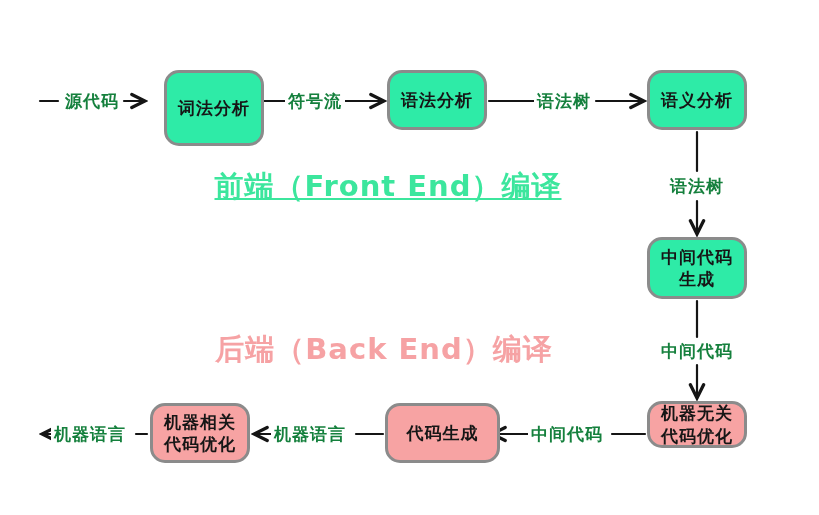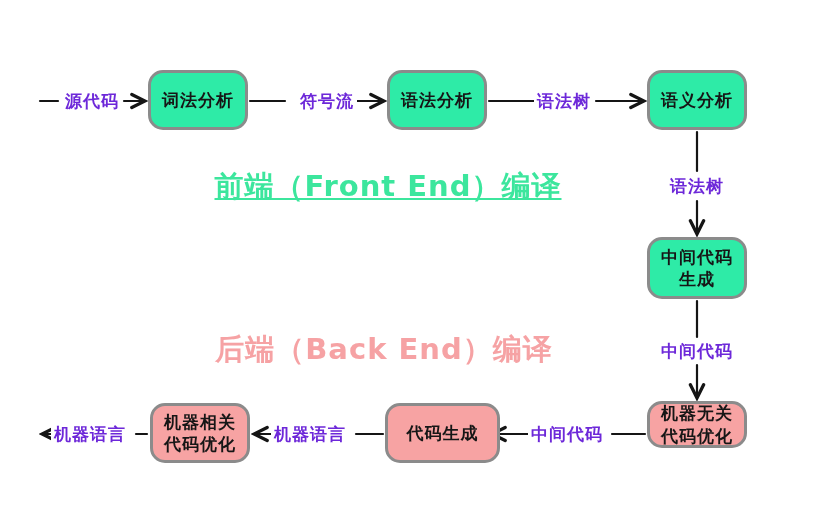--- a/index.html
+++ b/index.html
@@ -44,21 +44,21 @@
     white-space: pre-line;
     letter-spacing: 1px;
   }
   .node.green { background: var(--front-end-fill, #2eeba7); }
   .node.pink  { background: var(--back-end-fill, #f7a3a3); }
   .edge-label {
     position: absolute;
     transform: translate(-50%, -50%);
     font-size: 17px;
     font-weight: bold;
-    color: #6d28d9;
+    color: #15803d;
     white-space: nowrap;
     background: #ffffff;
     padding: 0 3px;
     letter-spacing: 1px;
   }
   .section-label {
     position: absolute;
     transform: translate(-50%, -50%);
     font-size: 29px;
     font-weight: bold;
@@ -93,33 +93,33 @@
     <line x1="697" y1="365" x2="697" y2="398" marker-end="url(#ah)"></line>
 
     <line x1="645" y1="434" x2="612" y2="434"></line>
     <line x1="532" y1="434" x2="492" y2="434" marker-end="url(#ah)"></line>
     <line x1="383" y1="434" x2="356" y2="434"></line>
     <line x1="280" y1="434" x2="254" y2="434" marker-end="url(#ah)"></line>
     <line x1="136" y1="434" x2="147" y2="434"></line>
     <line x1="58" y1="434" x2="42" y2="434" marker-end="url(#ah)"></line>
   </svg>
 
-  <div class="node green" style="left:148px; top:70px; width:100px; height:60px;">词法分析</div>
+  <div class="node green" style="left:164px; top:70px; width:100px; height:76px;">词法分析</div>
   <div class="node green" style="left:647px; top:70px; width:100px; height:60px;">语义分析</div>
   <div class="node green" style="left:387px; top:70px; width:100px; height:60px;">语法分析</div>
   <div class="node green" style="left:647px; top:237px; width:100px; height:62px;">中间代码
 生成</div>
   <div class="node pink" style="left:647px; top:401px; width:100px; height:47px;">机器无关
 代码优化</div>
   <div class="node pink" style="left:385px; top:403px; width:115px; height:60px;">代码生成</div>
   <div class="node pink" style="left:150px; top:403px; width:100px; height:60px;">机器相关
 代码优化</div>
 
   <div class="edge-label" style="left:92px; top:101px;">源代码</div>
-  <div class="edge-label" style="left:327px; top:101px;">符号流</div>
+  <div class="edge-label" style="left:315px; top:101px;">符号流</div>
   <div class="edge-label" style="left:564px; top:101px;">语法树</div>
   <div class="edge-label" style="left:697px; top:186px;">语法树</div>
   <div class="edge-label" style="left:697px; top:351px;">中间代码</div>
   <div class="edge-label" style="left:567px; top:434px;">中间代码</div>
   <div class="edge-label" style="left:310px; top:434px;">机器语言</div>
   <div class="edge-label" style="left:90px; top:434px;">机器语言</div>
 
   <div class="section-label front" style="left:388px; top:187px;text-decoration:underline;">前端（Front End）编译</div>
   <div class="section-label back" style="left:384px; top:350px;">后端（Back End）编译</div>
 

